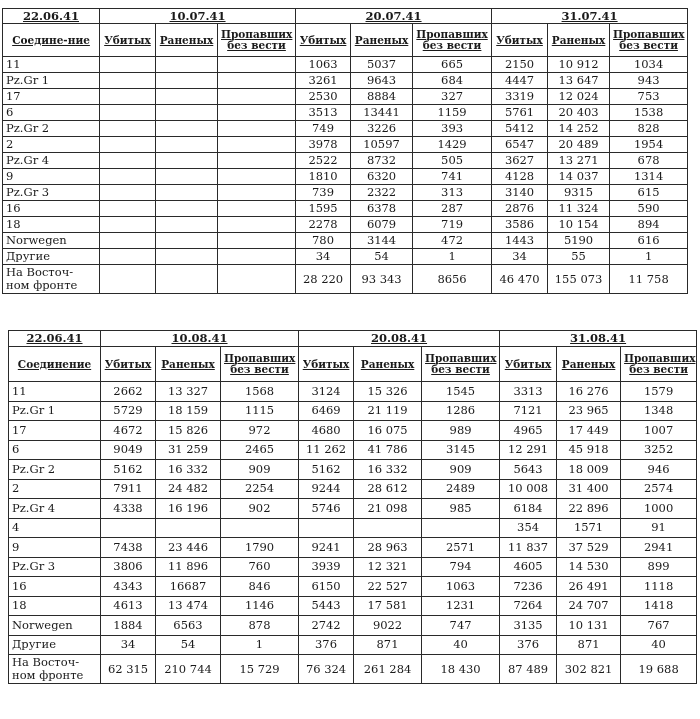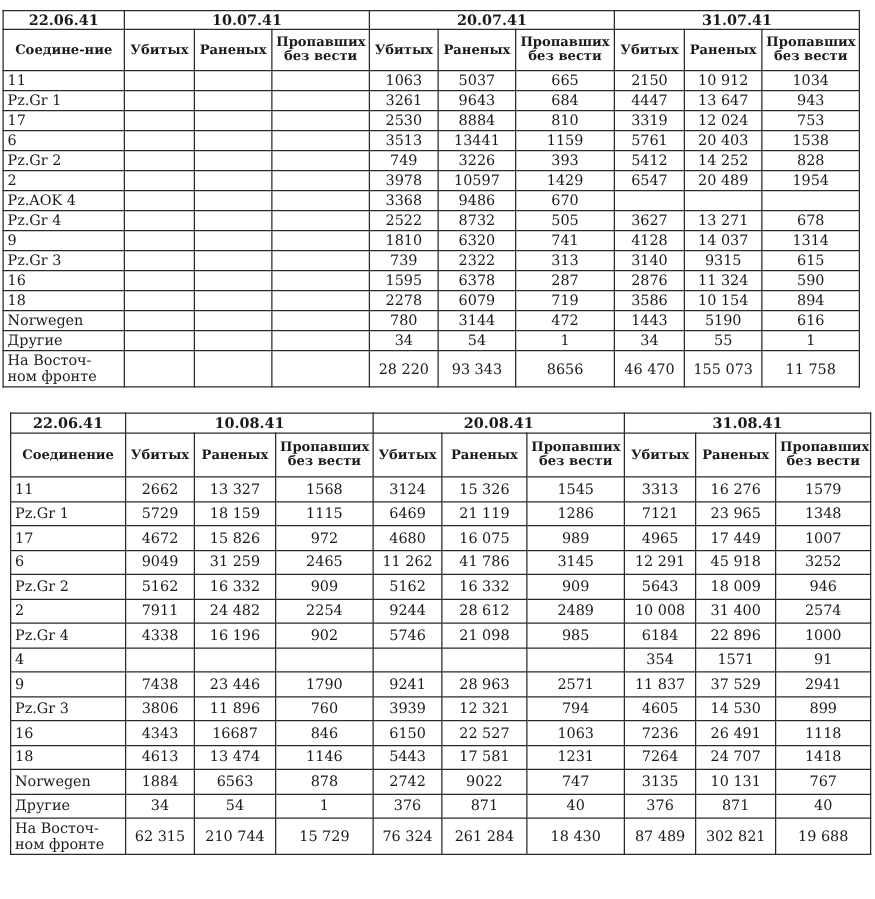--- a/index.html
+++ b/index.html
@@ -1,21 +1,21 @@
 <!DOCTYPE html>
 <html><head>
 <meta charset="utf-8">
 <style>
   html, body { margin: 0; padding: 0; background: #ffffff; }
   body { width: 700px; height: 719px; position: relative; overflow: hidden;
          font-family: "DejaVu Serif", "Liberation Serif", serif; color: #1a1a1a; }
   table { border-collapse: collapse; position: absolute; table-layout: fixed; }
   td, th { border: 1px solid #2a2a2a; padding: 0 3px; font-size: 11.5px; line-height: 13px;
            text-align: center; vertical-align: middle; overflow: hidden; white-space: nowrap; }
-  th { font-weight: bold; font-size: 10.5px; line-height: 11px; }
+  th { font-weight: bold; font-size: 10.5px; line-height: 11px; text-decoration: underline; }
   th.date { font-size: 11.5px; }
   td.name { text-align: left; padding-left: 3px; margin-top: 13px; }
   .wrap { white-space: normal; }
   #t1 { left: 2px; top: 8px; width: 685px; border: 1.5px solid #222; }
   #t1 tr.row td { height: 15px; }
   #t1 tr.total td { height: 28px; }
   #t1 tr.dates th { height: 14px; }
   #t1 tr.heads th { height: 32px; }
   #t2 { left: 8px; top: 330px; width: 688px; border: 1.5px solid #222; }
   #t2 tr.row td { height: 18.5px; }
@@ -82,21 +82,21 @@
         <td>13 647</td>
         <td>943</td>
       </tr>
       <tr class="row">
         <td class="name">17</td>
         <td></td>
         <td></td>
         <td></td>
         <td>2530</td>
         <td>8884</td>
-        <td>810</td>
+        <td>327</td>
         <td>3319</td>
         <td>12 024</td>
         <td>753</td>
       </tr>
       <tr class="row">
         <td class="name">6</td>
         <td></td>
         <td></td>
         <td></td>
         <td>3513</td>
@@ -122,32 +122,20 @@
         <td class="name">2</td>
         <td></td>
         <td></td>
         <td></td>
         <td>3978</td>
         <td>10597</td>
         <td>1429</td>
         <td>6547</td>
         <td>20 489</td>
         <td>1954</td>
-      </tr>
-      <tr class="row">
-        <td class="name">Pz.AOK 4</td>
-        <td></td>
-        <td></td>
-        <td></td>
-        <td>3368</td>
-        <td>9486</td>
-        <td>670</td>
-        <td></td>
-        <td></td>
-        <td></td>
       </tr>
       <tr class="row">
         <td class="name">Pz.Gr 4</td>
         <td></td>
         <td></td>
         <td></td>
         <td>2522</td>
         <td>8732</td>
         <td>505</td>
         <td>3627</td>

